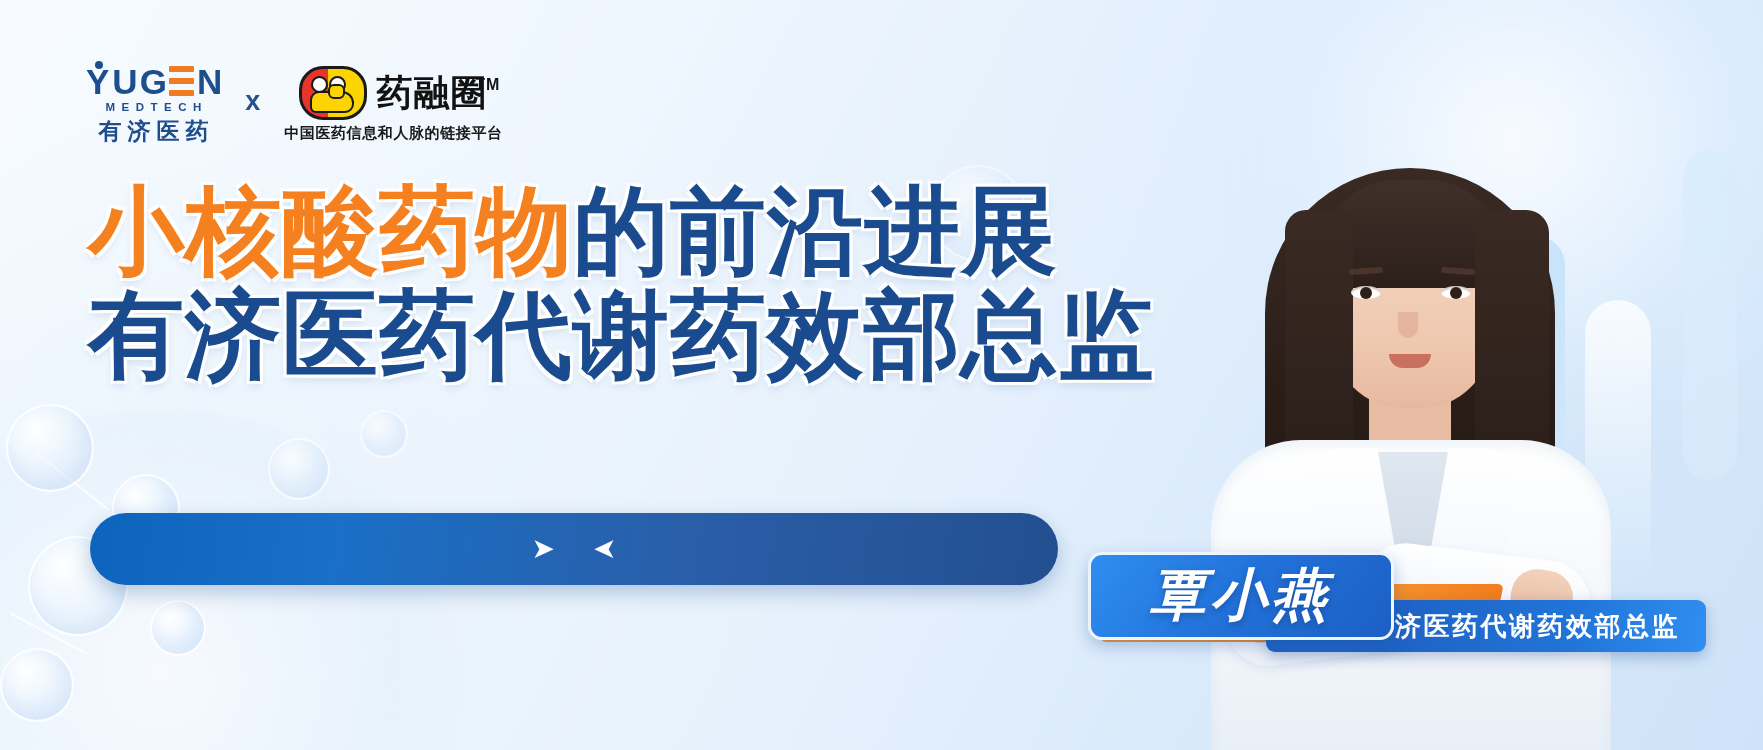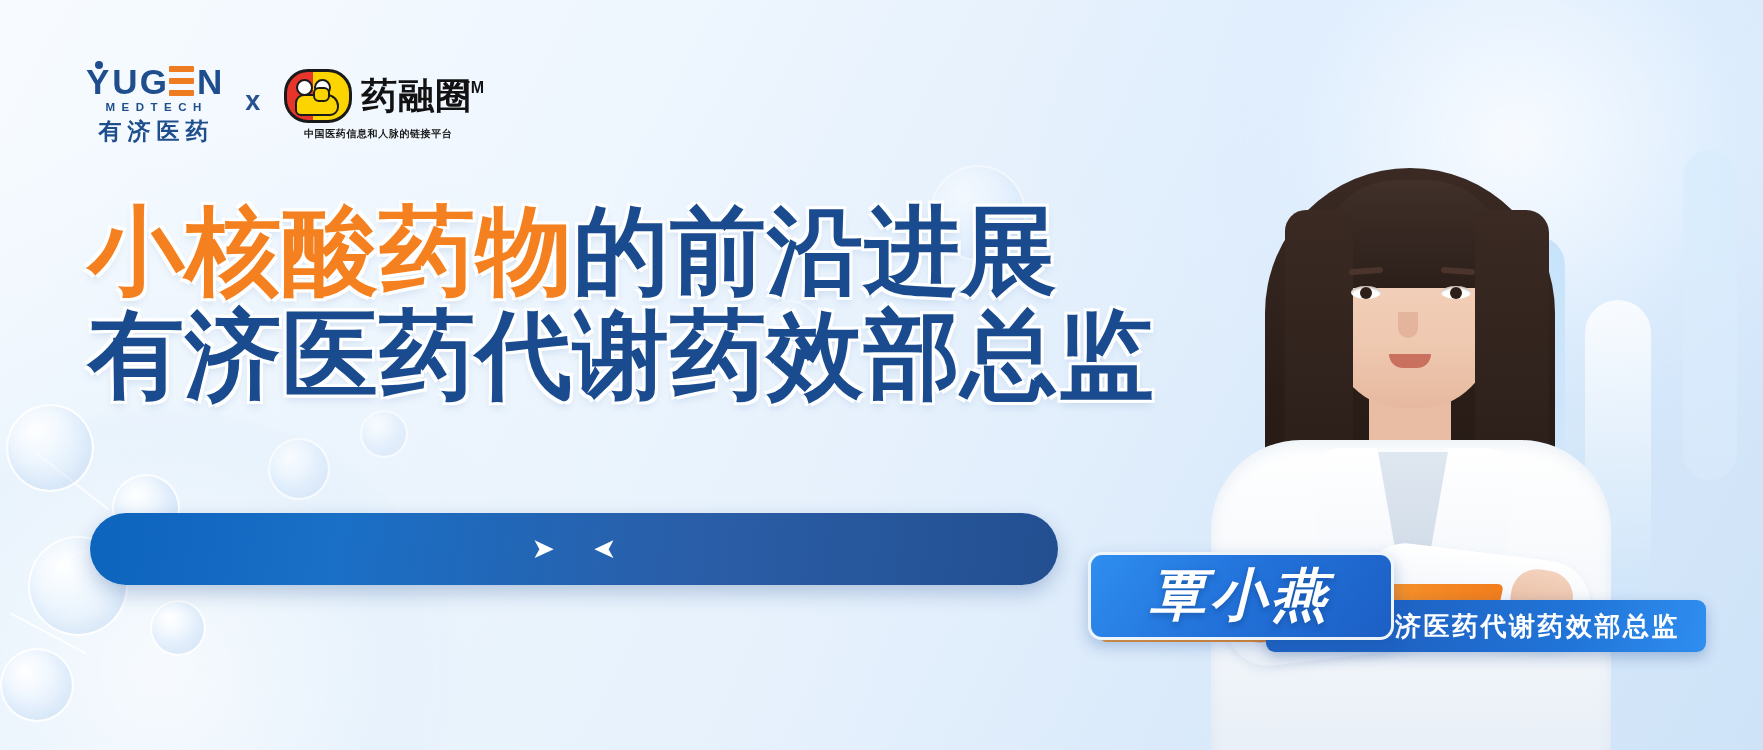--- a/index.html
+++ b/index.html
@@ -164,31 +164,31 @@
     line-height: 1;
   }
   .yrq-tm {
     position: absolute;
     top: 2px; right: -13px;
     font-size: 16px;
     font-weight: 700;
     color: #121212;
   }
   .yrq-sub {
-    font-size: 10px;
+    font-size: 15px;
     font-weight: 700;
     color: #1a1a1a;
     letter-spacing: 0.6px;
   }
 
   
   .headline {
     position: absolute;
     left: 88px;
-    top: 200px;
+    top: 180px;
     width: 1010px;
   }
   .hl-line {
     font-size: 96px;
     font-weight: 900;
     line-height: 1.08;
     letter-spacing: 1px;
     white-space: nowrap;
     font-family: "DejaVu Sans", "Liberation Sans", sans-serif;
     text-shadow:

